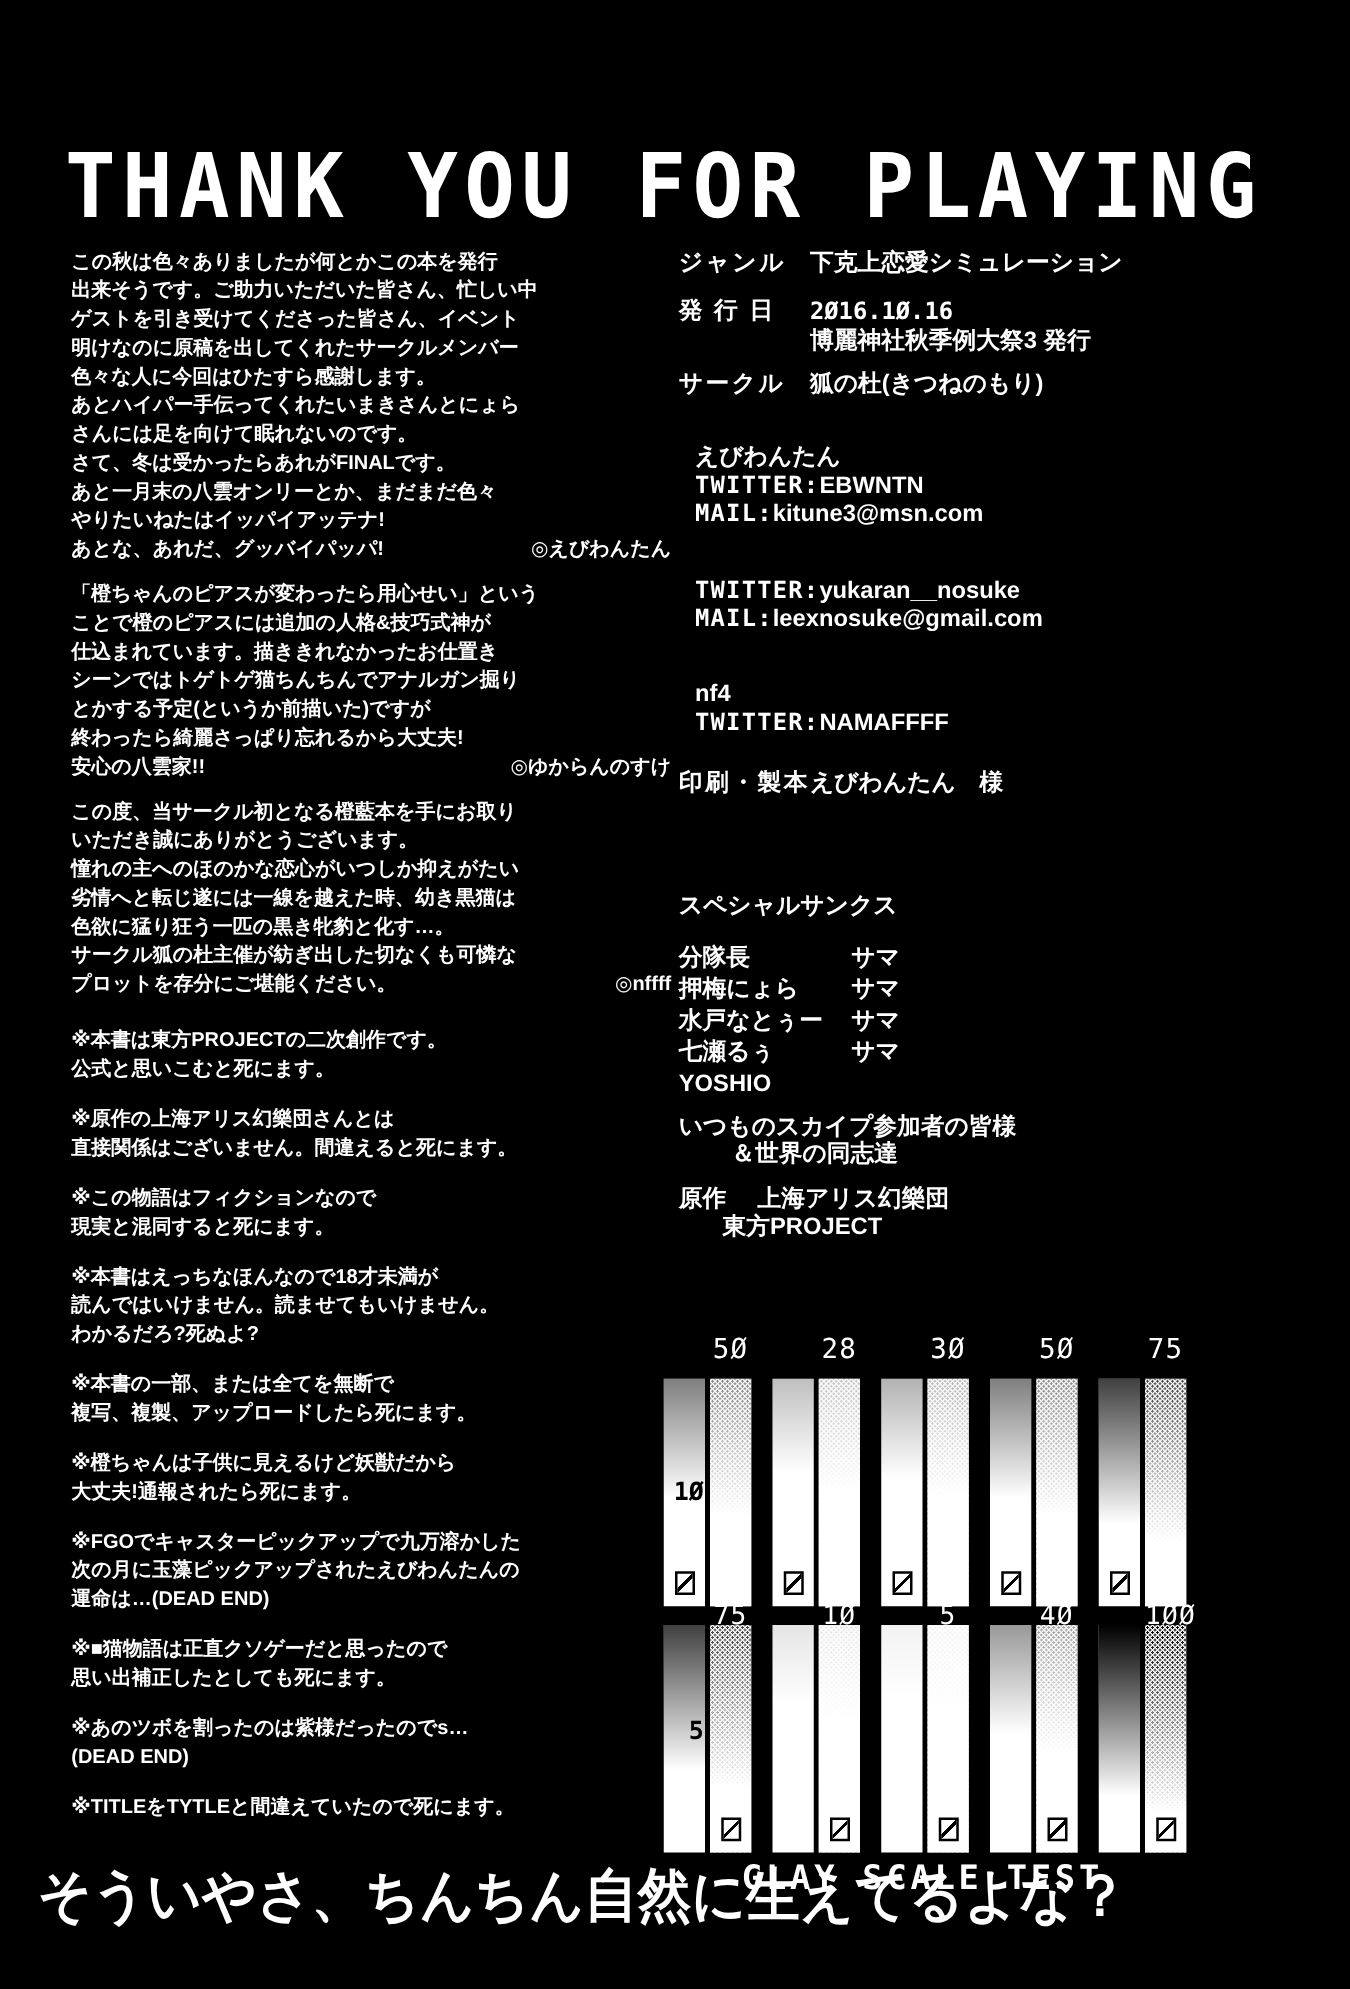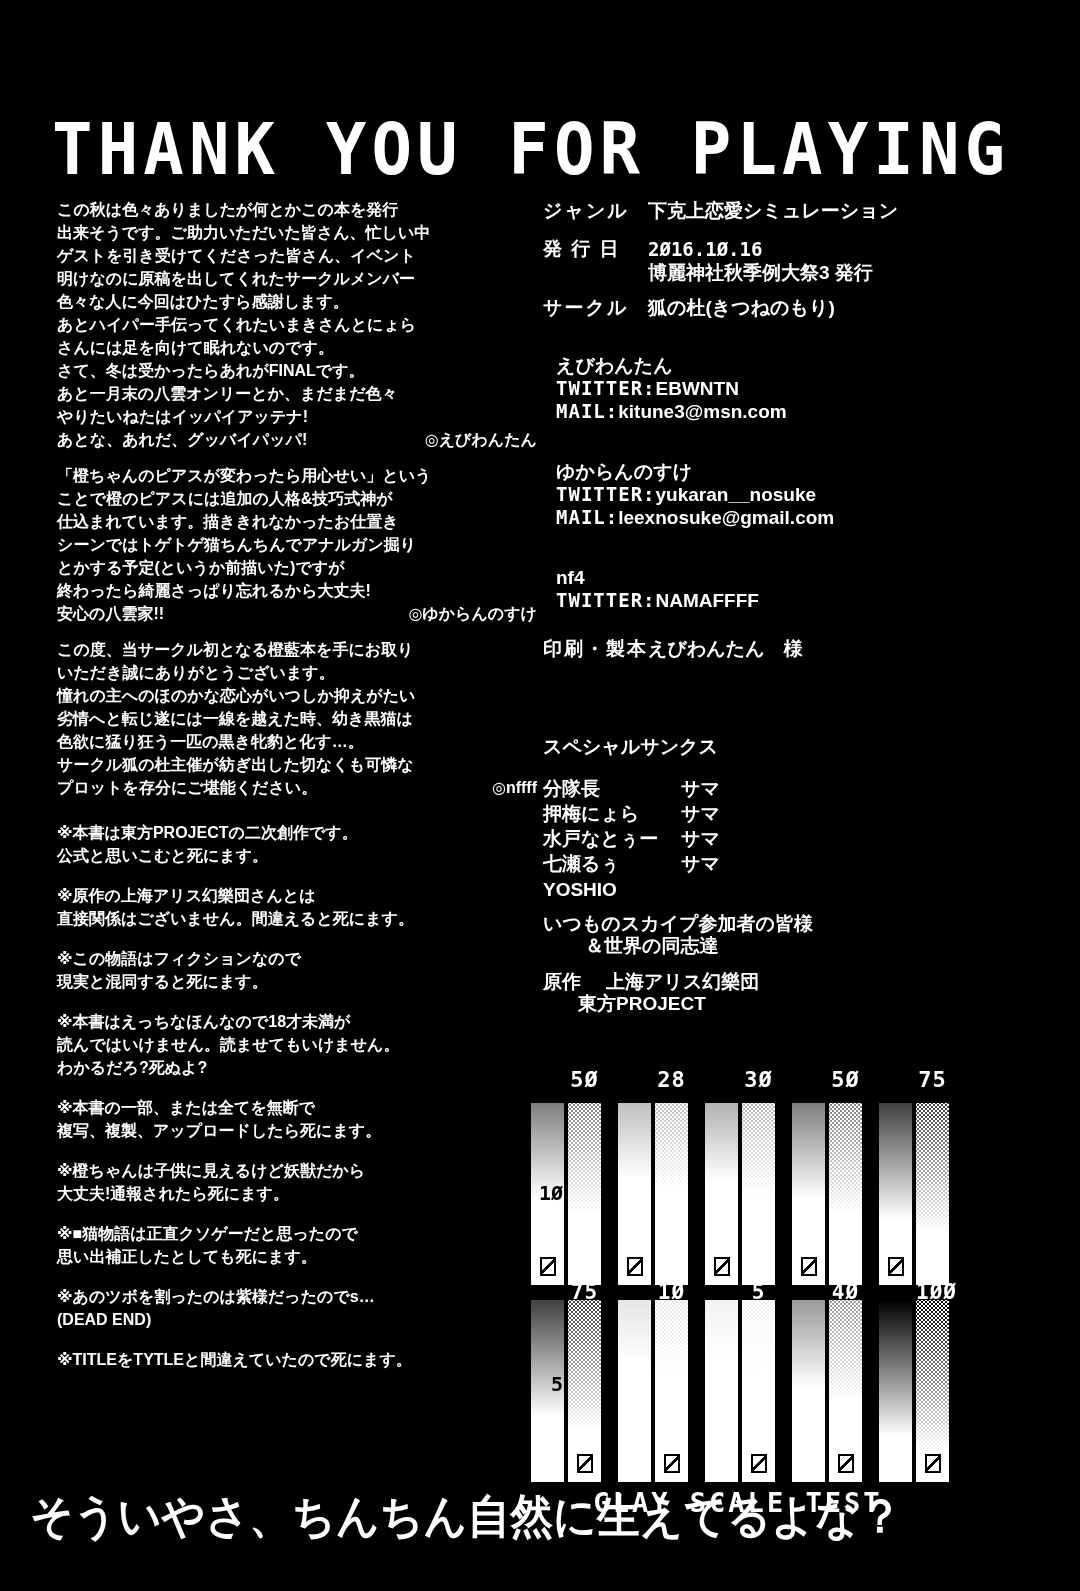--- a/index.html
+++ b/index.html
@@ -37,21 +37,21 @@
   #thanks-group{margin-top:12px;}
   .group-line2{margin-left:42px;}
   #original{margin-top:14px;}
   .original-row{display:flex;}
   .original-label{width:63px;flex:none;}
   .original-line2{margin-left:35px;}
 
   
   #grayscale{position:absolute;left:531px;top:1068px;width:414px;}
   .gs-label-row{position:relative;height:26px;margin-bottom:9px;line-height:24px;
-                font-family:"DejaVu Sans Mono",monospace;font-size:22px;font-weight:bold;}
+                font-family:"DejaVu Sans Mono",monospace;font-size:22px;font-weight:normal;}
   .gs-label-row span{position:absolute;top:0;width:33px;text-align:center;
                      white-space:nowrap;letter-spacing:1px;}
   .gs-label-row.mid{height:15px;margin-bottom:0;line-height:14px;font-size:21px;}
   .gs-bar-row{position:relative;height:182px;}
   .gs-pair{position:absolute;top:0;display:flex;gap:4px;}
   .gs-bar{position:relative;width:33px;height:182px;background-color:#fff;}
   .zero-box{position:absolute;bottom:9px;left:50%;transform:translateX(-50%);
             width:12px;height:15px;border:2px solid #000;background-color:#fff;
             background-image:linear-gradient(135deg,rgba(0,0,0,0) 43%,#000 43%,#000 57%,rgba(0,0,0,0) 57%);}
   .gs-side{position:absolute;left:8px;width:24px;text-align:right;color:#000;
@@ -118,20 +118,23 @@
 直接関係はございません。間違えると死にます。</div>
         <div class="note">※この物語はフィクションなので
 現実と混同すると死にます。</div>
         <div class="note">※本書はえっちなほんなので18才未満が
 読んではいけません。読ませてもいけません。
 わかるだろ?死ぬよ?</div>
         <div class="note">※本書の一部、または全てを無断で
 複写、複製、アップロードしたら死にます。</div>
         <div class="note">※橙ちゃんは子供に見えるけど妖獣だから
 大丈夫!通報されたら死にます。</div>
+        <div class="note">※FGOでキャスターピックアップで九万溶かした
+次の月に玉藻ピックアップされたえびわんたんの
+運命は…(DEAD END)</div>
         <div class="note">※■猫物語は正直クソゲーだと思ったので
 思い出補正したとしても死にます。</div>
         <div class="note">※あのツボを割ったのは紫様だったのでs…
 (DEAD END)</div>
         <div class="note">※TITLEをTYTLEと間違えていたので死にます。</div>
       </div>
   </div>
 
   <div id="right-col">
     <div class="info-row" style="margin-top:34px;">
@@ -148,21 +151,20 @@
       <span>狐の杜(きつねのもり)</span>
     </div>
 
     <div id="contacts">
         <div class="contact">
           <div class="contact-name">えびわんたん</div>
           <div class="contact-line"><span class="tech">TWITTER:</span><span>EBWNTN</span></div>
           <div class="contact-line"><span class="tech">MAIL:</span><span>kitune3@msn.com</span></div>
         </div>
         <div class="contact">
-          <div class="contact-name">ゆからんのすけ</div>
           <div class="contact-line"><span class="tech">TWITTER:</span><span>yukaran__nosuke</span></div>
           <div class="contact-line"><span class="tech">MAIL:</span><span>leexnosuke@gmail.com</span></div>
         </div>
         <div class="contact">
           <div class="contact-name">nf4</div>
           <div class="contact-line"><span class="tech">TWITTER:</span><span>NAMAFFFF</span></div>
         </div>
       </div>
 
     <div class="info-row" id="printing-row">

